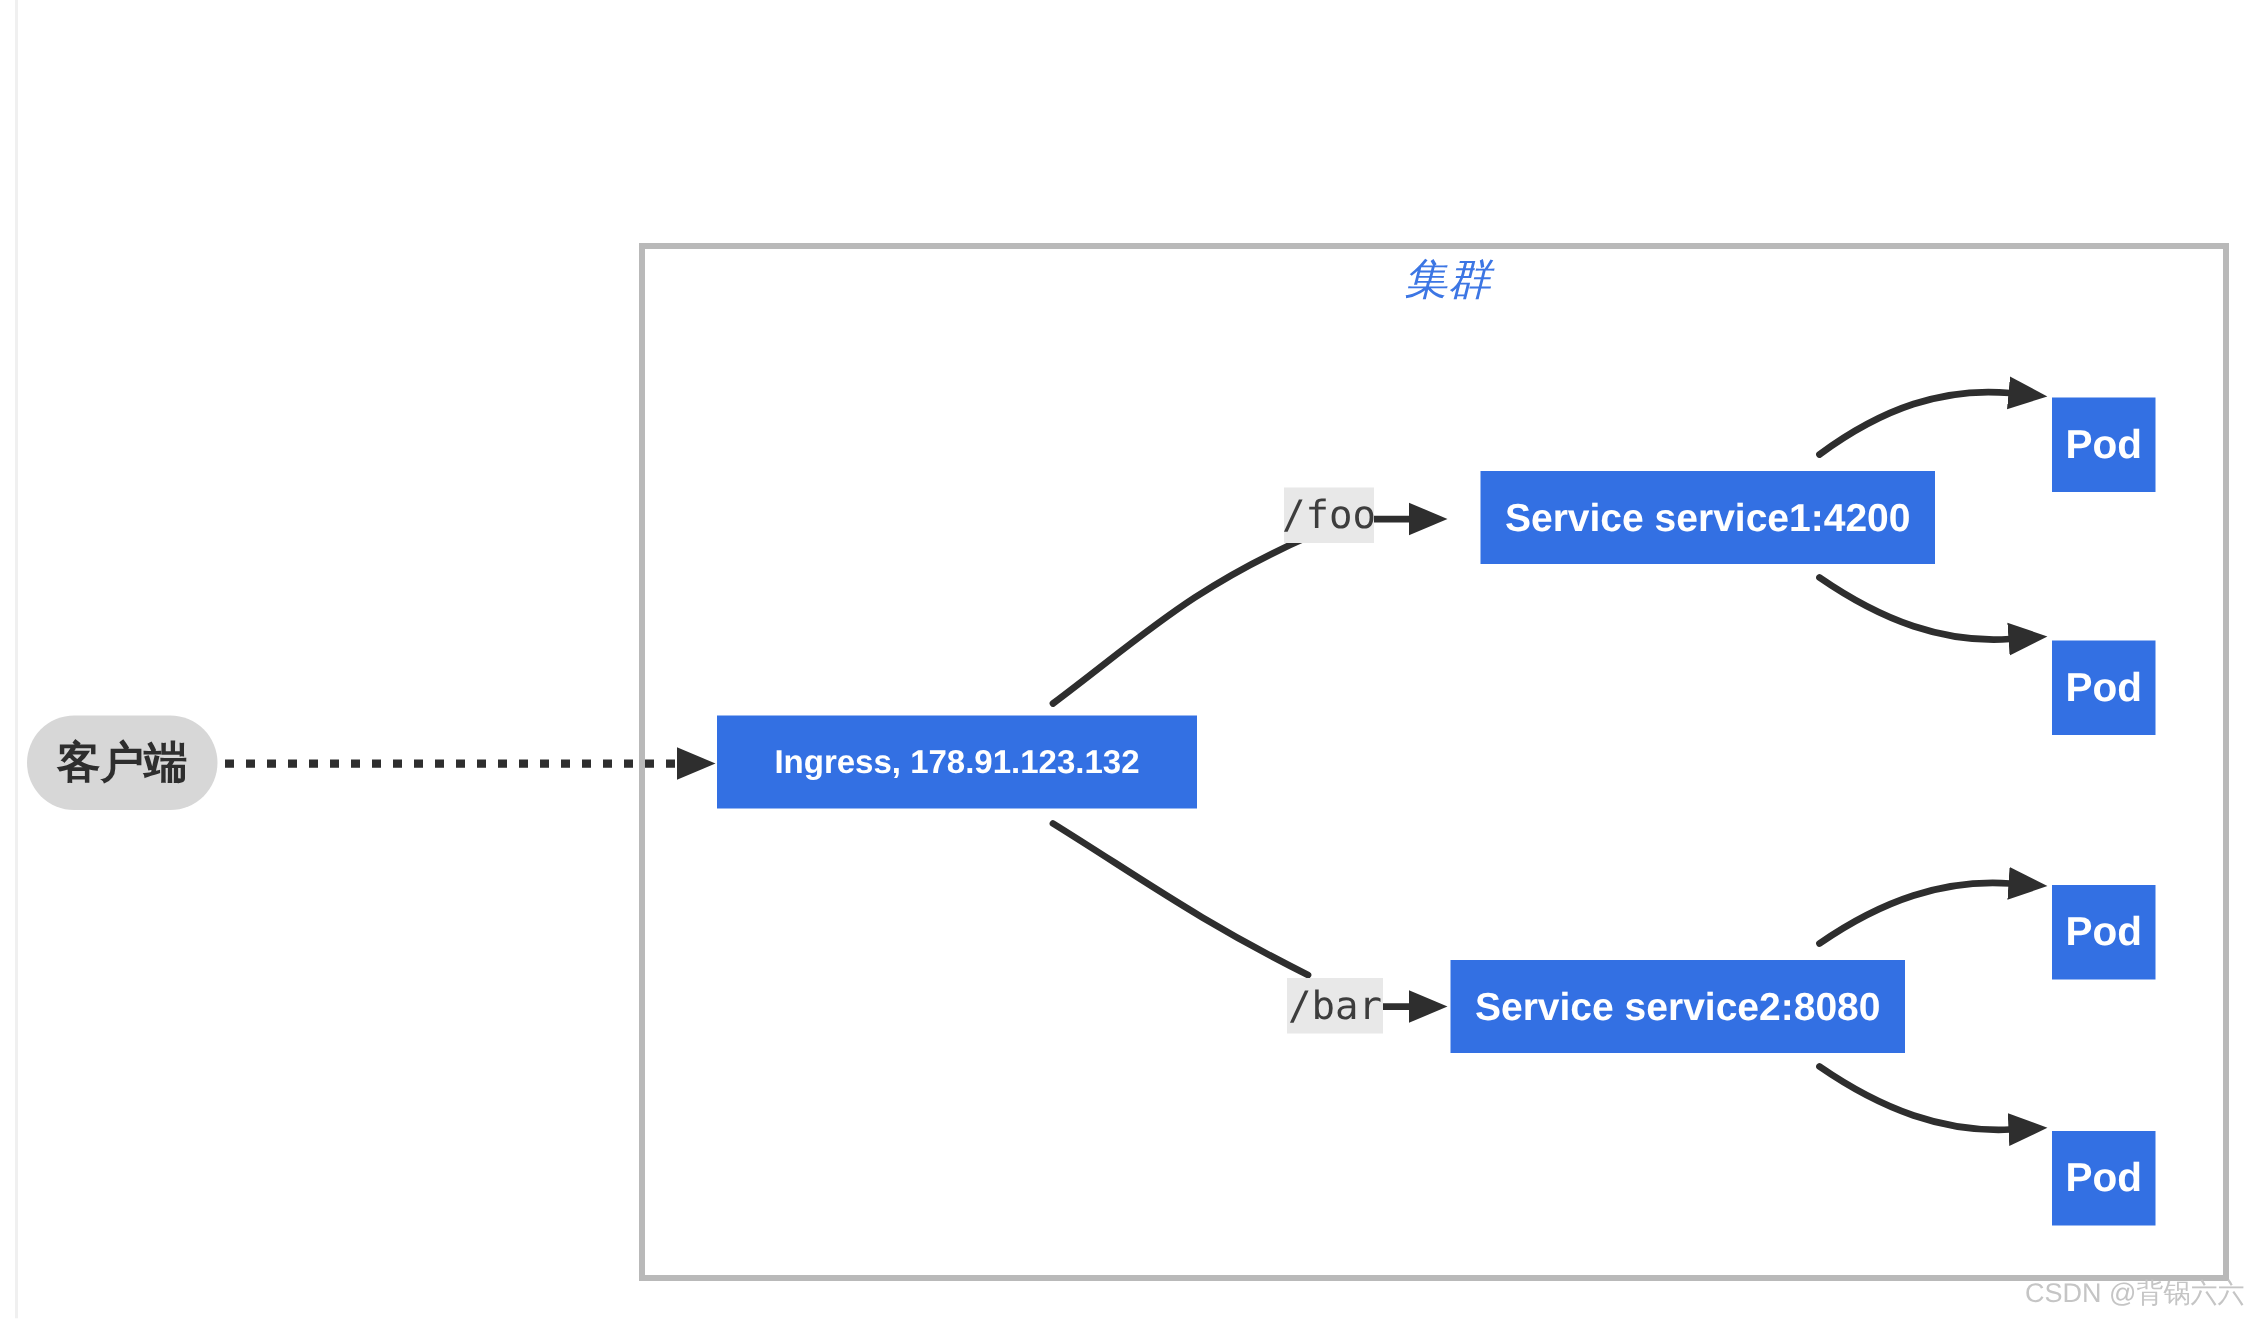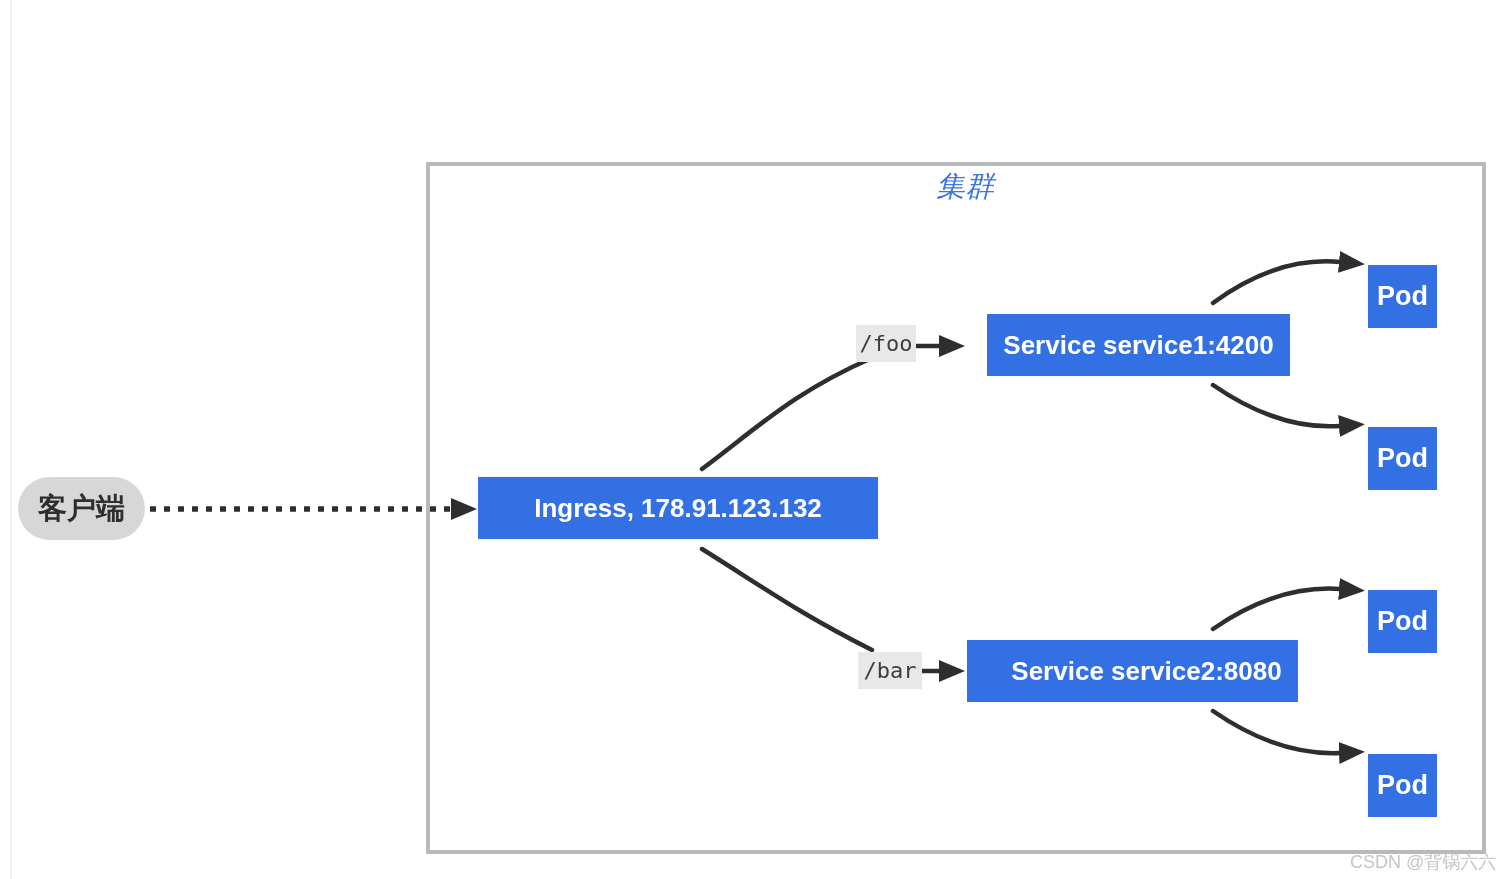--- a/index.html
+++ b/index.html
@@ -78,34 +78,34 @@
   .node {
     position: absolute;
     background: #3370e3;
     color: #ffffff;
     font-weight: 600;
     display: flex;
     align-items: center;
     justify-content: center;
     white-space: nowrap;
   }
-  .ingress-box { left: 478px; top: 477px; width: 400px; height: 62px; font-size: 26px; }
+  .ingress-box { left: 478px; top: 477px; width: 320px; height: 62px; font-size: 22px; }
   .service-box-1 { left: 967px; top: 314px; width: 303px; height: 62px; font-size: 26px; margin-left: 20px; }
-  .service-box-2 { left: 967px; top: 640px; width: 303px; height: 62px; font-size: 26px; padding-left: 28px; }
+  .service-box-2 { left: 967px; top: 640px; width: 303px; height: 62px; font-size: 26px; }
   .pod { left: 1368px; width: 69px; height: 63px; font-size: 27px; margin-top: 32px; }
   .pod-1 { top: 233px; }
   .pod-2 { top: 395px; }
   .pod-3 { top: 558px; }
   .pod-4 { top: 722px; }
   .path-label {
     position: absolute;
     background: #e8e8e8;
     color: #3d3d3d;
     font-family: "DejaVu Sans Mono", "Liberation Mono", monospace;
-    font-size: 22px;
+    font-size: 26px;
     display: flex;
     align-items: center;
     justify-content: center;
   }
   .path-foo { left: 856px; top: 325px; width: 60px; height: 37px; }
   .path-bar { left: 858px; top: 652px; width: 64px; height: 37px; }
   .watermark {
     position: absolute;
     left: 1350px; top: 850px;
     font-size: 18px;

